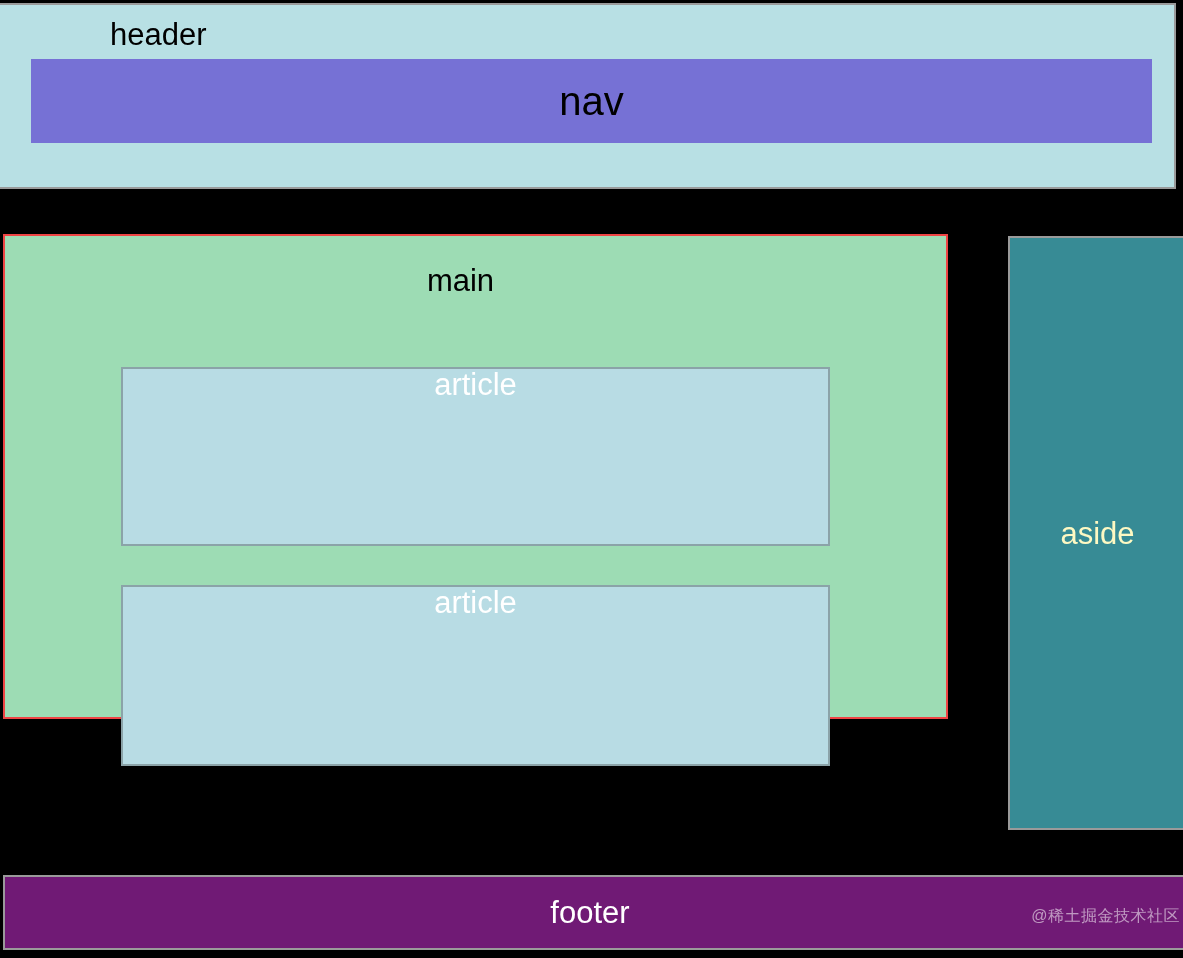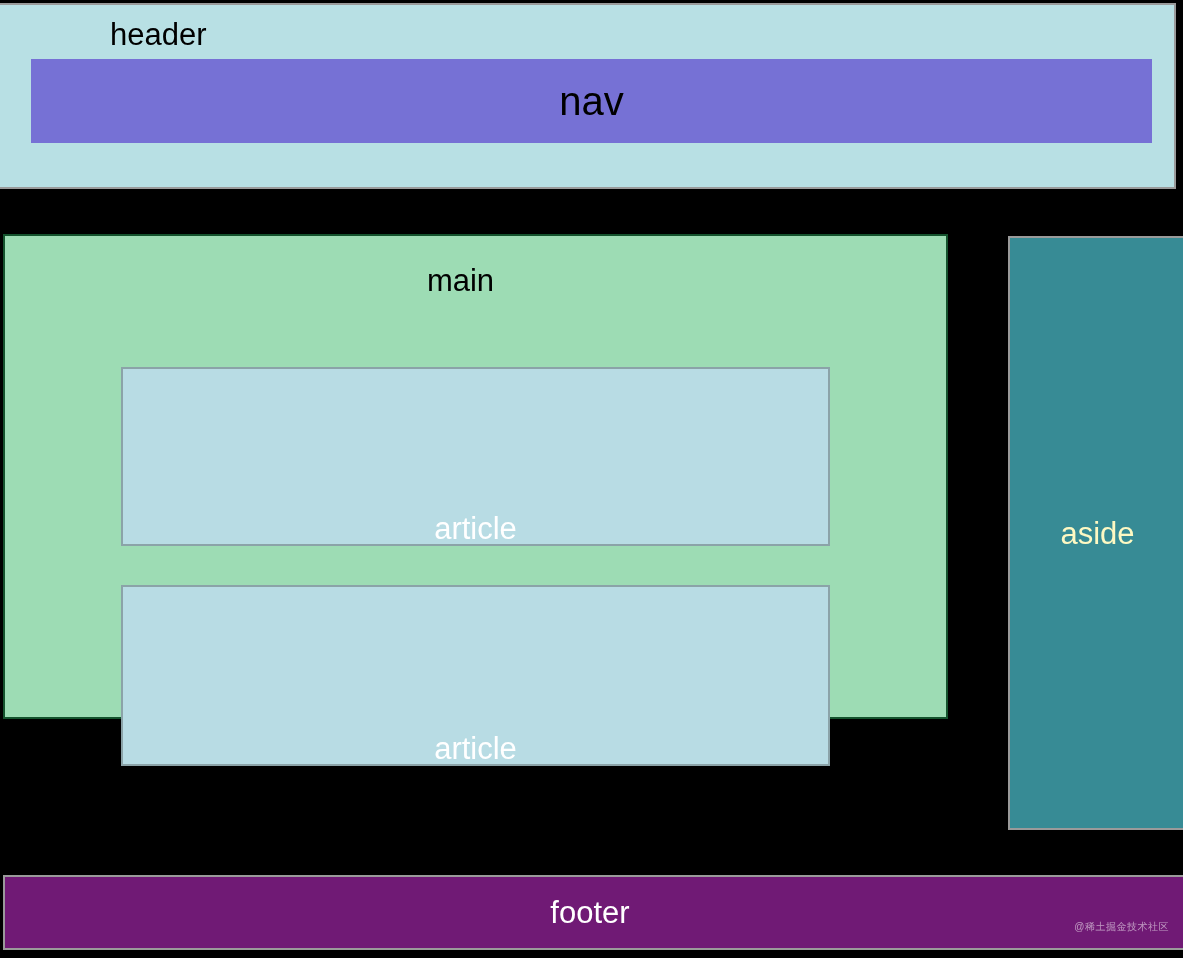--- a/index.html
+++ b/index.html
@@ -66,21 +66,21 @@
 
   
   .main {
     position: absolute;
     left: 3px;
     top: 234px;
     width: 945px;
     height: 485px;
     box-sizing: border-box;
     background: #9ddcb4;
-    border: 2px solid #14532d;
+    border: 2px solid #ef4444;
   }
   .main-label {
     position: absolute;
     left: 0;
     right: 0;
     top: 29px;
     text-align: center;
     font-size: 31px;
     color: #000000;
     line-height: 1;
@@ -89,21 +89,21 @@
 
   
   .article {
     position: absolute;
     left: 116px;
     width: 709px;
     box-sizing: border-box;
     background: #b8dce4;
     border: 2px solid #8ba3a8;
     display: flex;
-    align-items: flex-end;
+    align-items: flex-start;
     justify-content: center;
   }
   .article-1 { top: 131px;  height: 179px; }
   .article-2 { top: 349px;  height: 181px; }
   .article-label {
     font-size: 31px;
     color: #ffffff;
     line-height: 1;
   }
 
@@ -145,25 +145,25 @@
     justify-content: center;
   }
   .footer-label {
     font-size: 31px;
     color: #ffffff;
     line-height: 1;
     margin-left: -8px;
   }
   .watermark {
     position: absolute;
-    right: 14px;
+    right: 3px;
     top: 50%;
     transform: translateY(-50%);
-    margin-top: 14px;
-    font-size: 10px;
+    margin-top: 3px;
+    font-size: 16px;
     color: rgba(255, 255, 255, 0.55);
     letter-spacing: 0.5px;
     white-space: nowrap;
   }
 </style>
 </head>
 <body>
 
 <div id="page">
 

